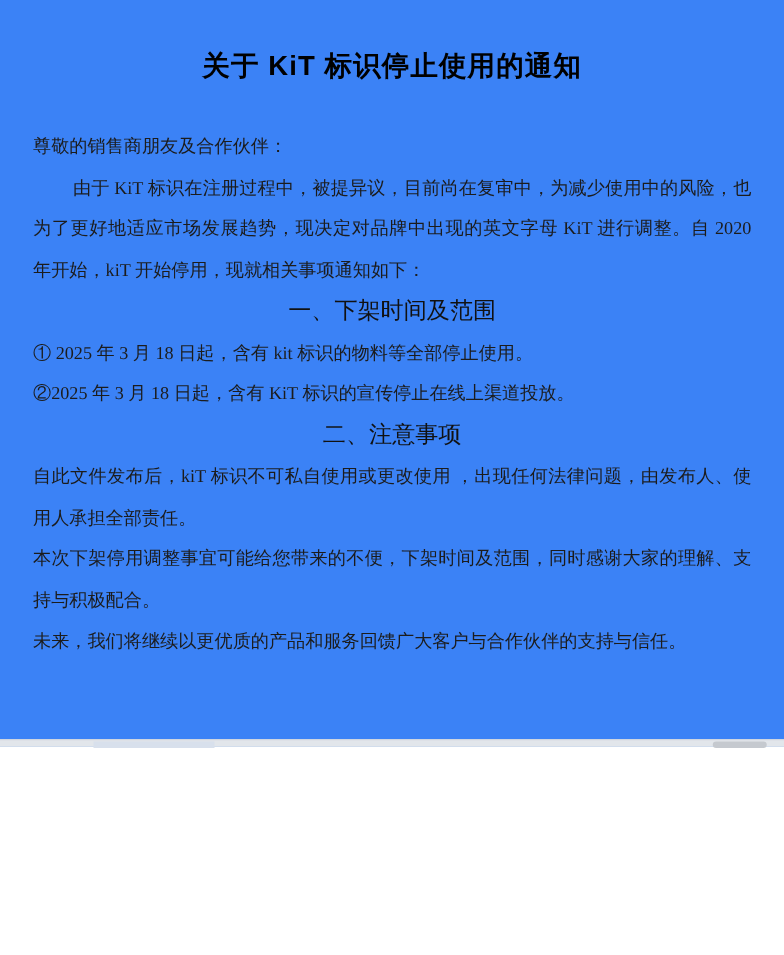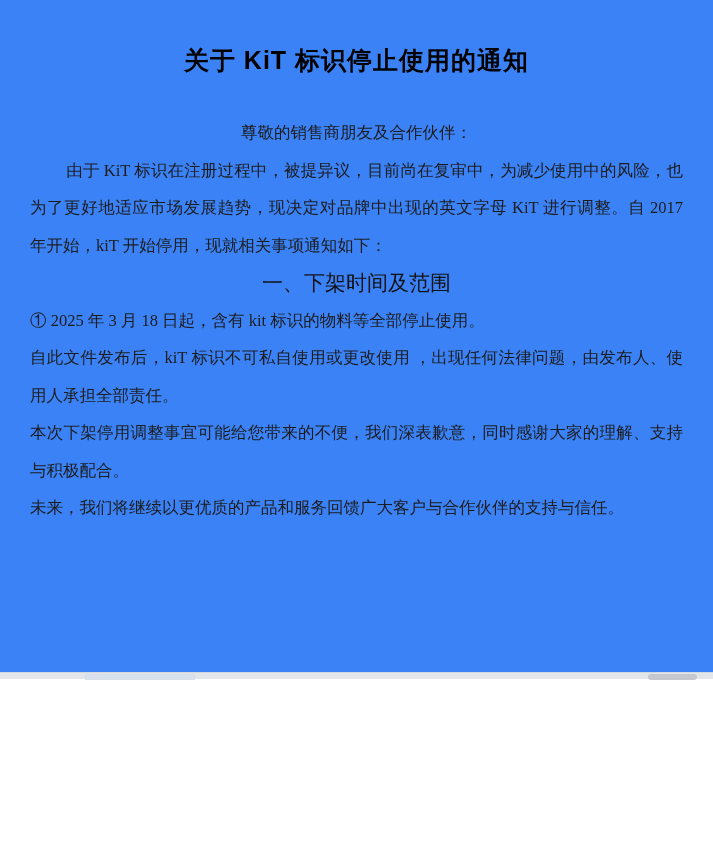--- a/index.html
+++ b/index.html
@@ -28,21 +28,21 @@
     letter-spacing: 1px;
   }
   .doc-body {
     margin: 38px 30px 0 30px;
     font-size: 16.5px;
     line-height: 37.5px;
     text-align: justify;
     text-justify: inter-ideograph;
   }
   .doc-body p { margin: 0; }
-  .greeting { text-align: center; }
+  .greeting { text-align: left; }
   .intro { text-indent: 2.2em; }
   .sec-heading {
     font-family: "Liberation Sans", "DejaVu Sans", sans-serif;
     font-weight: 400;
     font-size: 21px;
     color: #111111;
     text-align: center;
   }
   .sig-block {
     position: absolute;
@@ -80,31 +80,33 @@
 <body>
 
 <div class="page">
 
   <h1 class="doc-title">关于 KiT 标识停止使用的通知</h1>
 
   <div class="doc-body">
 
     <p class="greeting">尊敬的销售商朋友及合作伙伴：</p>
 
-    <p class="intro">由于 KiT 标识在注册过程中，被提异议，目前尚在复审中，为减少使用中的风险，也为了更好地适应市场发展趋势，现决定对品牌中出现的英文字母 KiT 进行调整。自 2017 年开始，kiT 开始停用，现就相关事项通知如下：</p>
+    <p class="intro">由于 KiT 标识在注册过程中，被提异议，目前尚在复审中，为减少使用中的风险，也为了更好地适应市场发展趋势，现决定对品牌中出现的英文字母 KiT 进行调整。自 2020 年开始，kiT 开始停用，现就相关事项通知如下：</p>
 
     <p class="sec-heading">一、下架时间及范围</p>
 
     <p>① 2025 年 3 月 18 日起，含有 kit 标识的物料等全部停止使用。</p>
 
+    <p>②2025 年 3 月 18 日起，含有 KiT 标识的宣传停止在线上渠道投放。</p>
 
+    <p class="sec-heading">二、注意事项</p>
 
     <p>自此文件发布后，kiT 标识不可私自使用或更改使用 ，出现任何法律问题，由发布人、使用人承担全部责任。</p>
 
-    <p>本次下架停用调整事宜可能给您带来的不便，我们深表歉意，同时感谢大家的理解、支持与积极配合。</p>
+    <p>本次下架停用调整事宜可能给您带来的不便，下架时间及范围，同时感谢大家的理解、支持与积极配合。</p>
 
     <p>未来，我们将继续以更优质的产品和服务回馈广大客户与合作伙伴的支持与信任。</p>
 
 
   </div>
 
 
   <div class="hscrollbar">
     <div class="hscroll-tint"></div>
     <div class="hscroll-thumb"></div>

